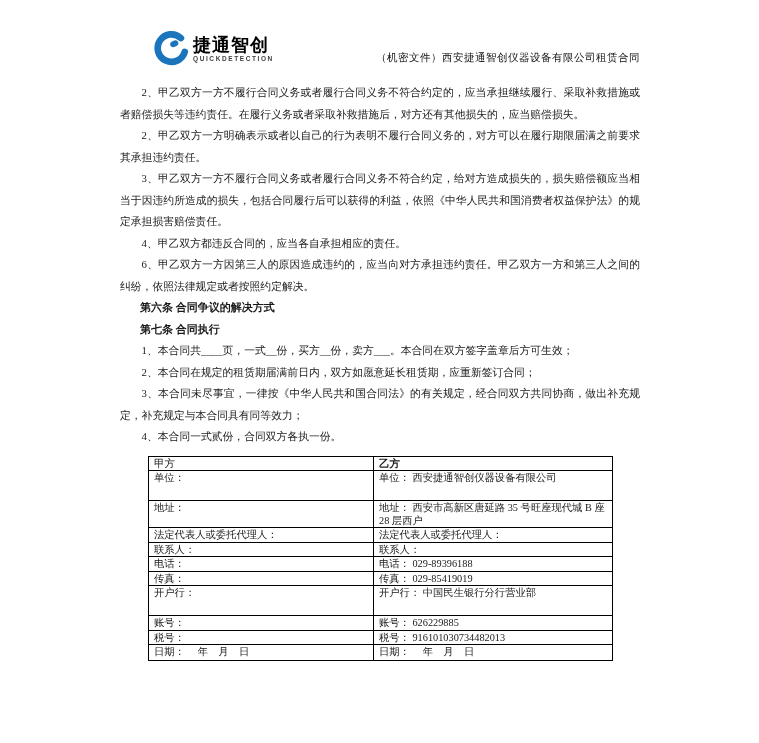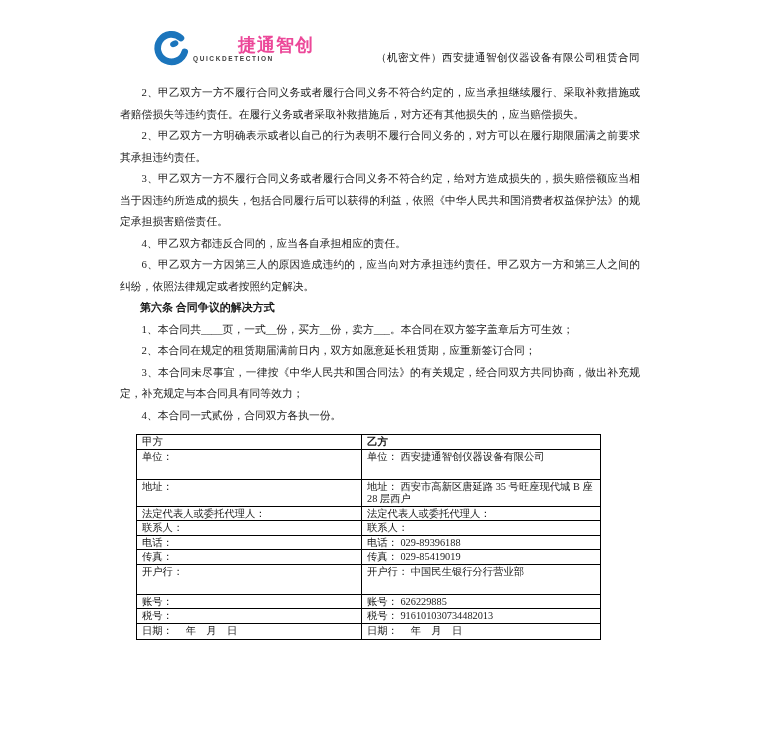--- a/index.html
+++ b/index.html
@@ -13,40 +13,40 @@
   }
   .page { width: 759px; height: 743px; background: #fff; position: relative; }
 
   
   .header { position: relative; height: 80px; }
   .logo { position: absolute; left: 151px; top: 30px; display: flex; align-items: center; gap: 4px; }
   .logo-icon { width: 38px; height: 38px; }
   .brand-text { display: flex; flex-direction: column; line-height: 1; }
   .brand-cn {
     font-family: "Liberation Sans", "DejaVu Sans", sans-serif;
-    font-weight: bold; font-size: 18px; color: #ec4899; letter-spacing: 1px; margin-left: 45px;
+    font-weight: bold; font-size: 18px; color: #000000; letter-spacing: 1px;
   }
   .brand-en {
     font-family: "Liberation Sans", "DejaVu Sans", sans-serif;
     font-weight: bold; font-size: 6.5px; color: #3d3d3d; letter-spacing: 1.6px; margin-top: 2px;
   }
   .doc-title {
     position: absolute; right: 119px; top: 51px;
     font-size: 10.5px; color: #111; letter-spacing: 0.5px; white-space: nowrap;
   }
 
   
   .content { margin: 2px 119px 0 120px; width: 520px; }
   .content p, .content h3 { font-size: 10.8px; line-height: 21.5px; text-align: justify; }
   .content p { text-indent: 2em; font-weight: normal; }
   .content h3 { font-weight: bold; text-indent: 0; font-size: 11px; margin-left: 20px; }
 
   
   table.parties {
-    margin: 8px 0 0 16px;
+    margin: 8px 0 0 28px;
     width: 464px;
     border-collapse: collapse;
     table-layout: fixed;
   }
   table.parties td {
     border: 1px solid #000;
     vertical-align: top;
     font-size: 10.3px;
     line-height: 12.5px;
     padding: 1px 5px 0 5px;
@@ -82,20 +82,21 @@
     <div class="doc-title">（机密文件）西安捷通智创仪器设备有限公司租赁合同</div>
   </div>
 
   <div class="content">
     <p>2、甲乙双方一方不履行合同义务或者履行合同义务不符合约定的，应当承担继续履行、采取补救措施或者赔偿损失等违约责任。在履行义务或者采取补救措施后，对方还有其他损失的，应当赔偿损失。</p>
     <p>2、甲乙双方一方明确表示或者以自己的行为表明不履行合同义务的，对方可以在履行期限届满之前要求其承担违约责任。</p>
     <p>3、甲乙双方一方不履行合同义务或者履行合同义务不符合约定，给对方造成损失的，损失赔偿额应当相当于因违约所造成的损失，包括合同履行后可以获得的利益，依照《中华人民共和国消费者权益保护法》的规定承担损害赔偿责任。</p>
     <p>4、甲乙双方都违反合同的，应当各自承担相应的责任。</p>
     <p>6、甲乙双方一方因第三人的原因造成违约的，应当向对方承担违约责任。甲乙双方一方和第三人之间的纠纷，依照法律规定或者按照约定解决。</p>
     <h3>第六条 合同争议的解决方式</h3>
+    <h3>第七条 合同执行</h3>
     <p>1、本合同共____页，一式__份，买方__份，卖方___。本合同在双方签字盖章后方可生效；</p>
     <p>2、本合同在规定的租赁期届满前日内，双方如愿意延长租赁期，应重新签订合同；</p>
     <p>3、本合同未尽事宜，一律按《中华人民共和国合同法》的有关规定，经合同双方共同协商，做出补充规定，补充规定与本合同具有同等效力；</p>
     <p>4、本合同一式贰份，合同双方各执一份。</p>
 
     <table class="parties">
       <tbody>
         <tr class="h13 head-row">
           <td class="col-a">甲方</td>
           <td class="col-b">乙方</td>

